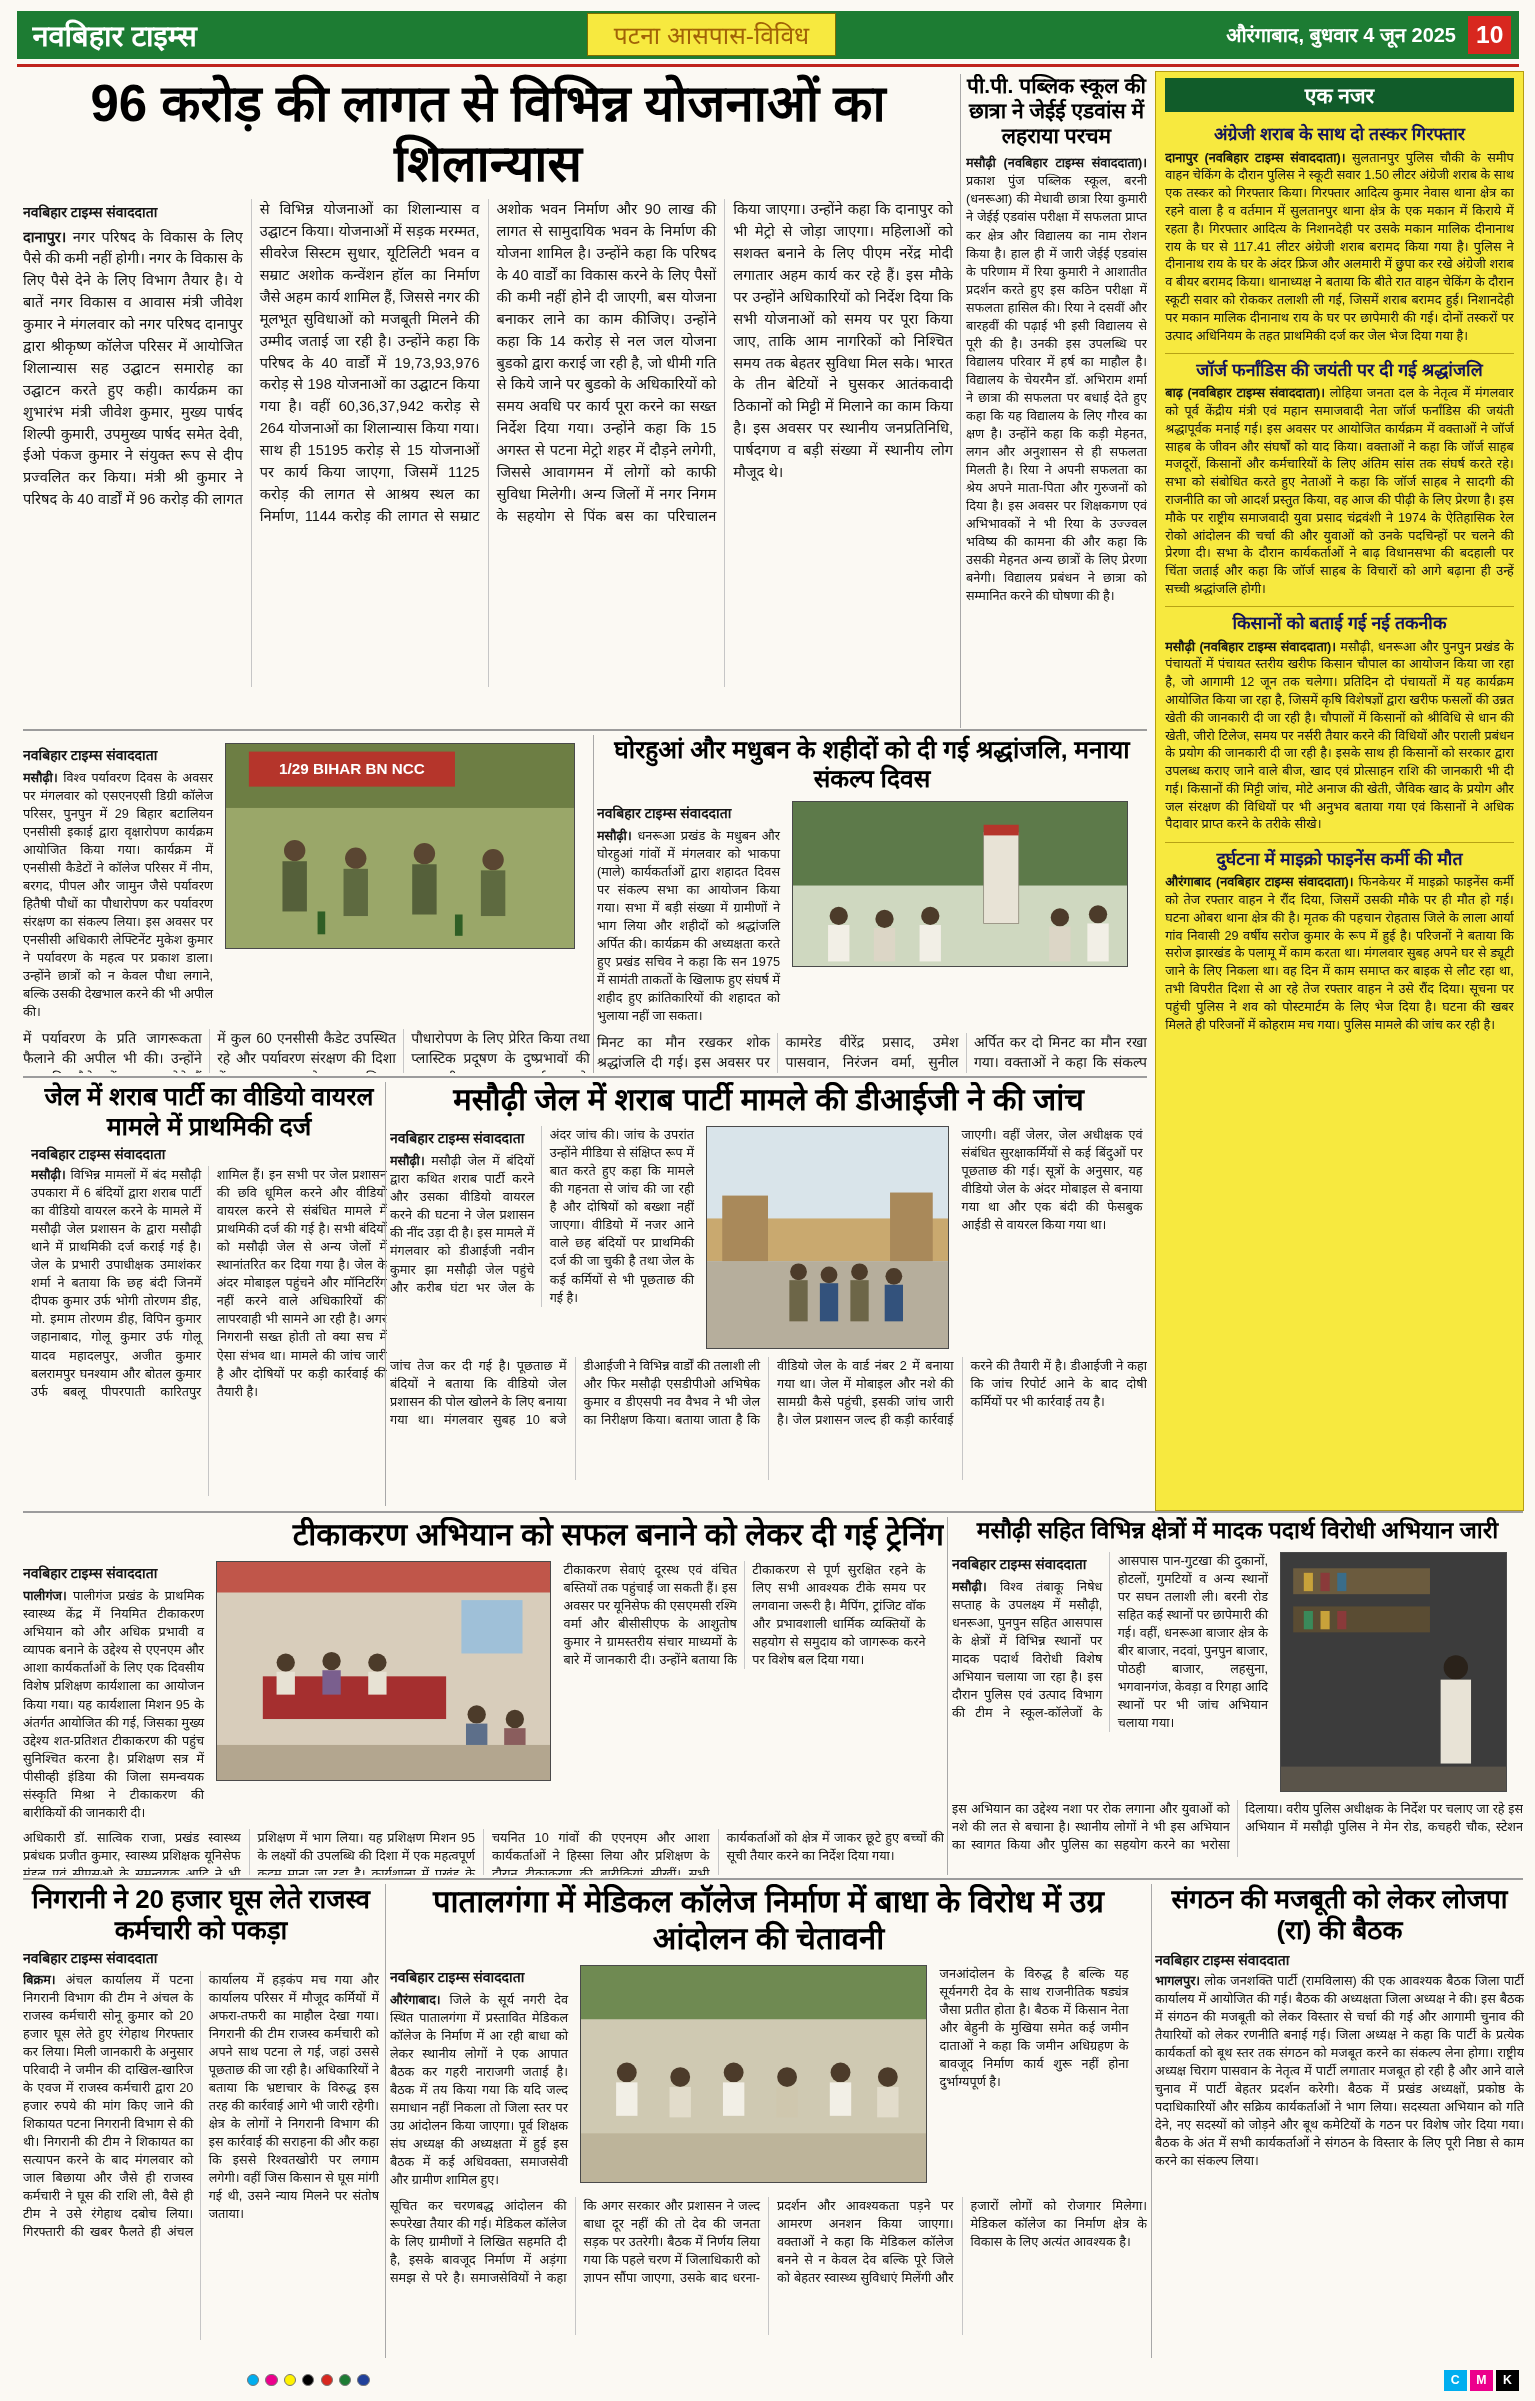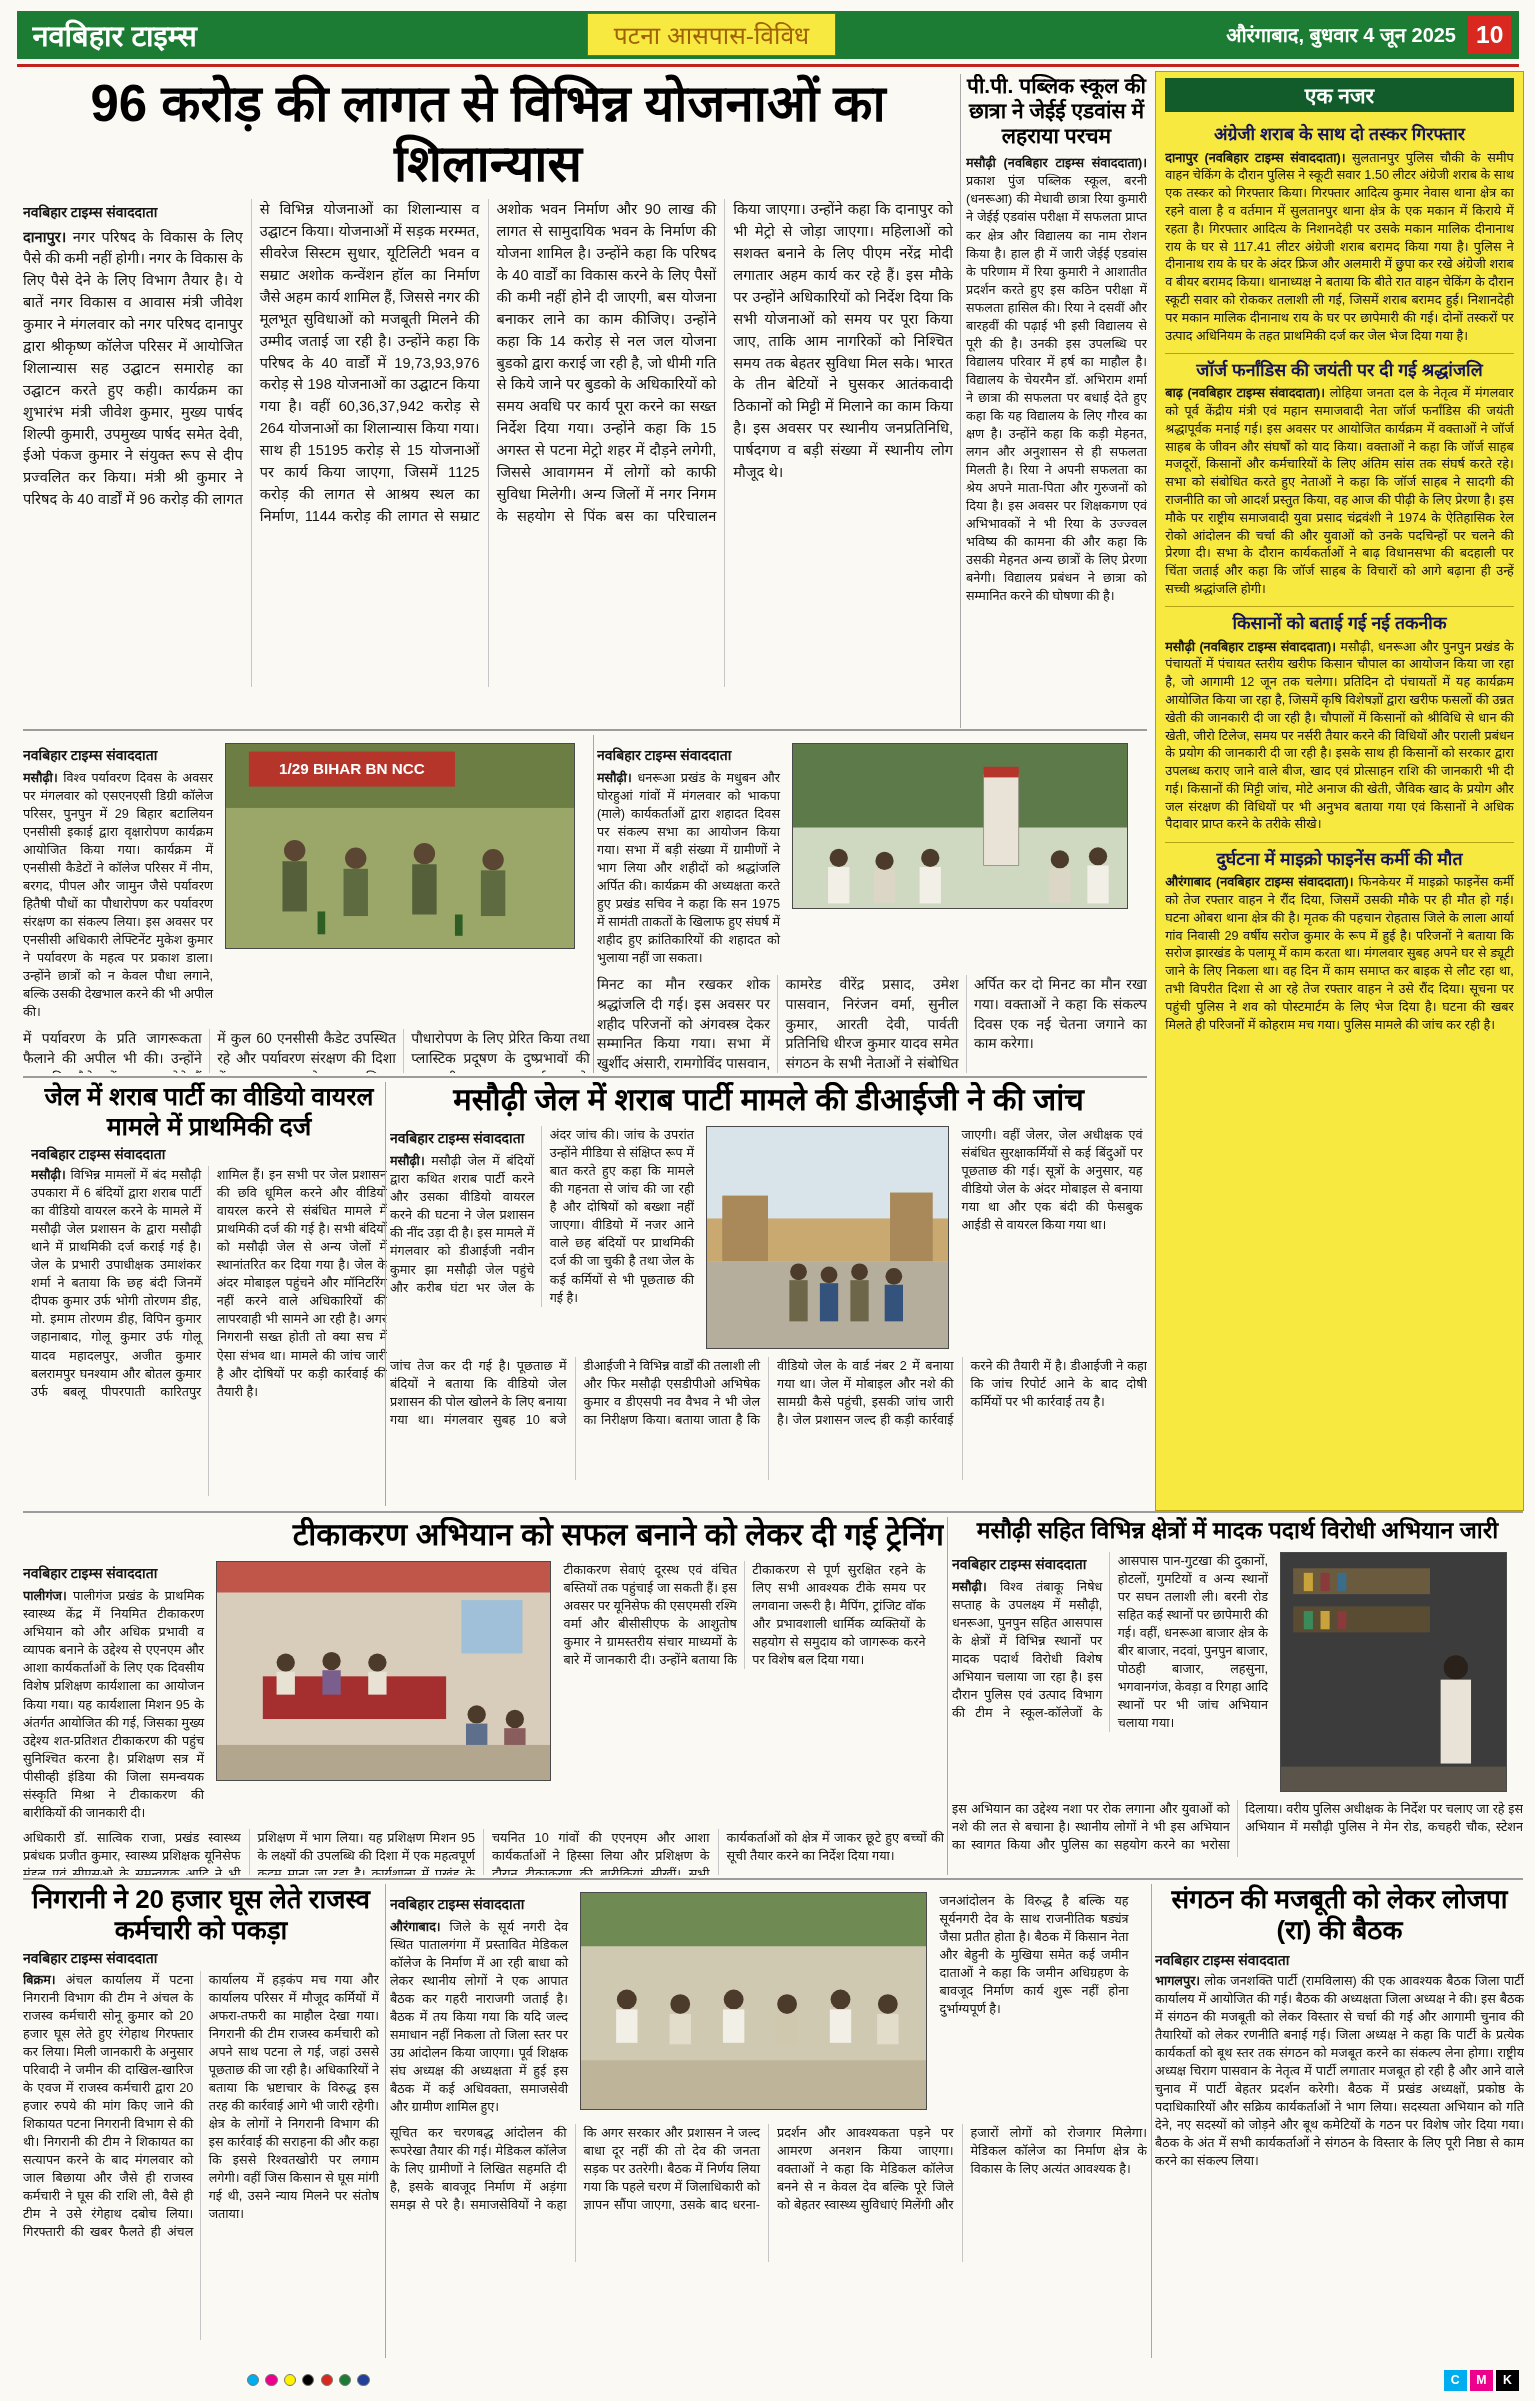--- a/index.html
+++ b/index.html
@@ -214,20 +214,21 @@
         <rect x="120" y="220" width="10" height="30" fill="#2f5e25"></rect>
         <rect x="300" y="224" width="10" height="28" fill="#2f5e25"></rect>
       </svg>
     </div>
     <div class="bottom-text body cols-3">
       <span>में पर्यावरण के प्रति जागरूकता फैलाने की अपील भी की। उन्होंने कहा कि पौधे हमें प्राणवायु देते हैं और जीवन का आधार हैं। कार्यक्रम में कुल 60 एनसीसी कैडेट उपस्थित रहे और पर्यावरण संरक्षण की दिशा में सतत प्रयास करने का प्रण लिया। कैडेटों ने आसपास के लोगों को भी पौधारोपण के लिए प्रेरित किया तथा प्लास्टिक प्रदूषण के दुष्प्रभावों की जानकारी साथ-साथ पर्यावरण के प्रति जागरूकता फैलाने के लिए दी।</span>
     </div>
   </section>
 
   <section class="art" id="a-ghorhuan">
+    <h2>घोरहुआं और मधुबन के शहीदों को दी गई श्रद्धांजलि, मनाया संकल्प दिवस</h2>
     <div class="art-row">
       <div class="lead-col body">
         <div class="byline">नवबिहार टाइम्स संवाददाता</div>
         <span class="dateline">मसौढ़ी।</span>
         <span>धनरूआ प्रखंड के मधुबन और घोरहुआं गांवों में मंगलवार को भाकपा (माले) कार्यकर्ताओं द्वारा शहादत दिवस पर संकल्प सभा का आयोजन किया गया। सभा में बड़ी संख्या में ग्रामीणों ने भाग लिया और शहीदों को श्रद्धांजलि अर्पित की। कार्यक्रम की अध्यक्षता करते हुए प्रखंड सचिव ने कहा कि सन 1975 में सामंती ताकतों के खिलाफ हुए संघर्ष में शहीद हुए क्रांतिकारियों की शहादत को भुलाया नहीं जा सकता।</span>
       </div>
       <svg class="photo" width="336" height="166" viewBox="0 0 438 216" preserveAspectRatio="none">
         <rect width="438" height="216" fill="#cfd8c0"></rect>
         <rect y="0" width="438" height="110" fill="#5d7a4a"></rect>
         <rect x="250" y="40" width="46" height="120" fill="#e8e3d6" stroke="#8a8476"></rect>
@@ -355,20 +356,21 @@
   <section class="art" id="a-nigrani">
     <h2>निगरानी ने 20 हजार घूस लेते राजस्व कर्मचारी को पकड़ा</h2>
     <div class="byline">नवबिहार टाइम्स संवाददाता</div>
     <div class="body cols-2">
       <span class="dateline">बिक्रम।</span>
       <span>अंचल कार्यालय में पटना निगरानी विभाग की टीम ने अंचल के राजस्व कर्मचारी सोनू कुमार को 20 हजार घूस लेते हुए रंगेहाथ गिरफ्तार कर लिया। मिली जानकारी के अनुसार परिवादी ने जमीन की दाखिल-खारिज के एवज में राजस्व कर्मचारी द्वारा 20 हजार रुपये की मांग किए जाने की शिकायत पटना निगरानी विभाग से की थी। निगरानी की टीम ने शिकायत का सत्यापन करने के बाद मंगलवार को जाल बिछाया और जैसे ही राजस्व कर्मचारी ने घूस की राशि ली, वैसे ही टीम ने उसे रंगेहाथ दबोच लिया। गिरफ्तारी की खबर फैलते ही अंचल कार्यालय में हड़कंप मच गया और कार्यालय परिसर में मौजूद कर्मियों में अफरा-तफरी का माहौल देखा गया। निगरानी की टीम राजस्व कर्मचारी को अपने साथ पटना ले गई, जहां उससे पूछताछ की जा रही है। अधिकारियों ने बताया कि भ्रष्टाचार के विरुद्ध इस तरह की कार्रवाई आगे भी जारी रहेगी। क्षेत्र के लोगों ने निगरानी विभाग की इस कार्रवाई की सराहना की और कहा कि इससे रिश्वतखोरी पर लगाम लगेगी। वहीं जिस किसान से घूस मांगी गई थी, उसने न्याय मिलने पर संतोष जताया।</span>
     </div>
   </section>
 
   <section class="art" id="a-patal">
+    <h2>पातालगंगा में मेडिकल कॉलेज निर्माण में बाधा के विरोध में उग्र आंदोलन की चेतावनी</h2>
     <div class="art-row">
       <div class="lead-col body">
         <div class="byline">नवबिहार टाइम्स संवाददाता</div>
         <span class="dateline">औरंगाबाद।</span>
         <span>जिले के सूर्य नगरी देव स्थित पातालगंगा में प्रस्तावित मेडिकल कॉलेज के निर्माण में आ रही बाधा को लेकर स्थानीय लोगों ने एक आपात बैठक कर गहरी नाराजगी जताई है। बैठक में तय किया गया कि यदि जल्द समाधान नहीं निकला तो जिला स्तर पर उग्र आंदोलन किया जाएगा। पूर्व शिक्षक संघ अध्यक्ष की अध्यक्षता में हुई इस बैठक में कई अधिवक्ता, समाजसेवी और ग्रामीण शामिल हुए।</span>
       </div>
       <svg class="photo" width="347" height="218" viewBox="0 0 452 284" preserveAspectRatio="none">
         <rect width="452" height="284" fill="#cfc9b2"></rect>
         <rect y="0" width="452" height="70" fill="#6f8a52"></rect>
         <circle cx="60" cy="140" r="13" fill="#4c3b2a"></circle>

